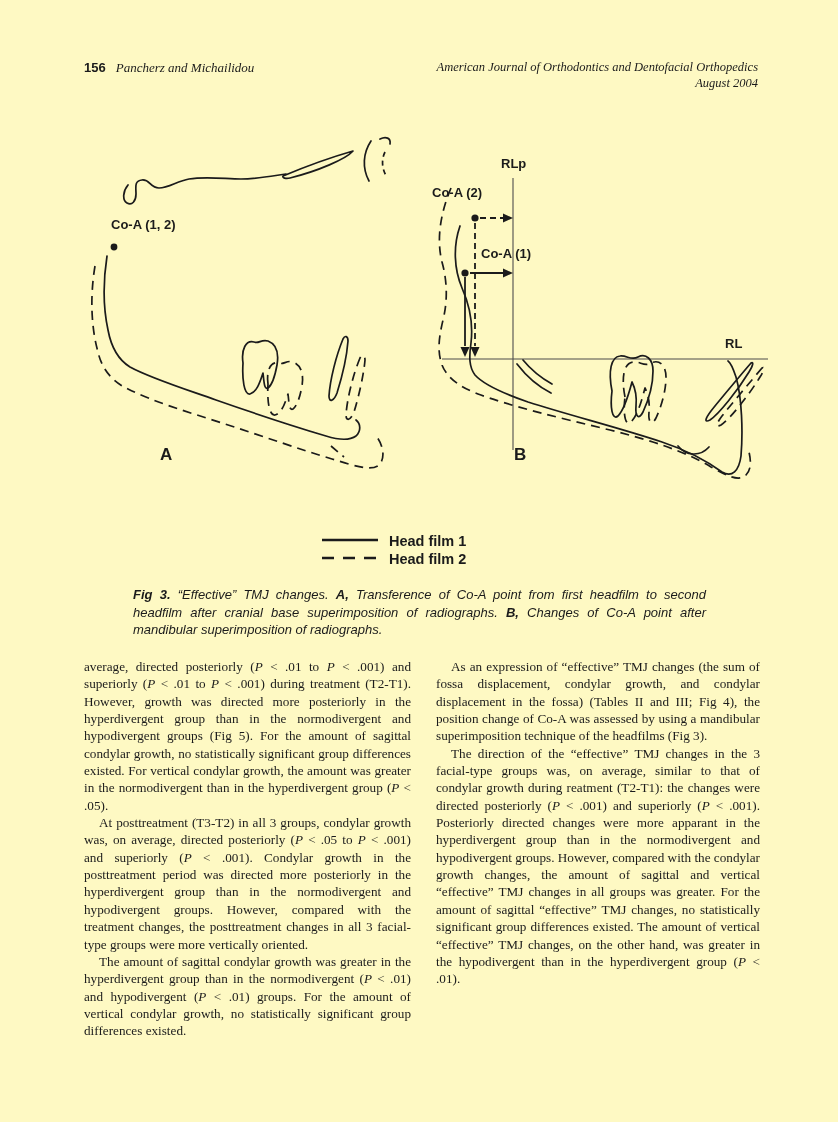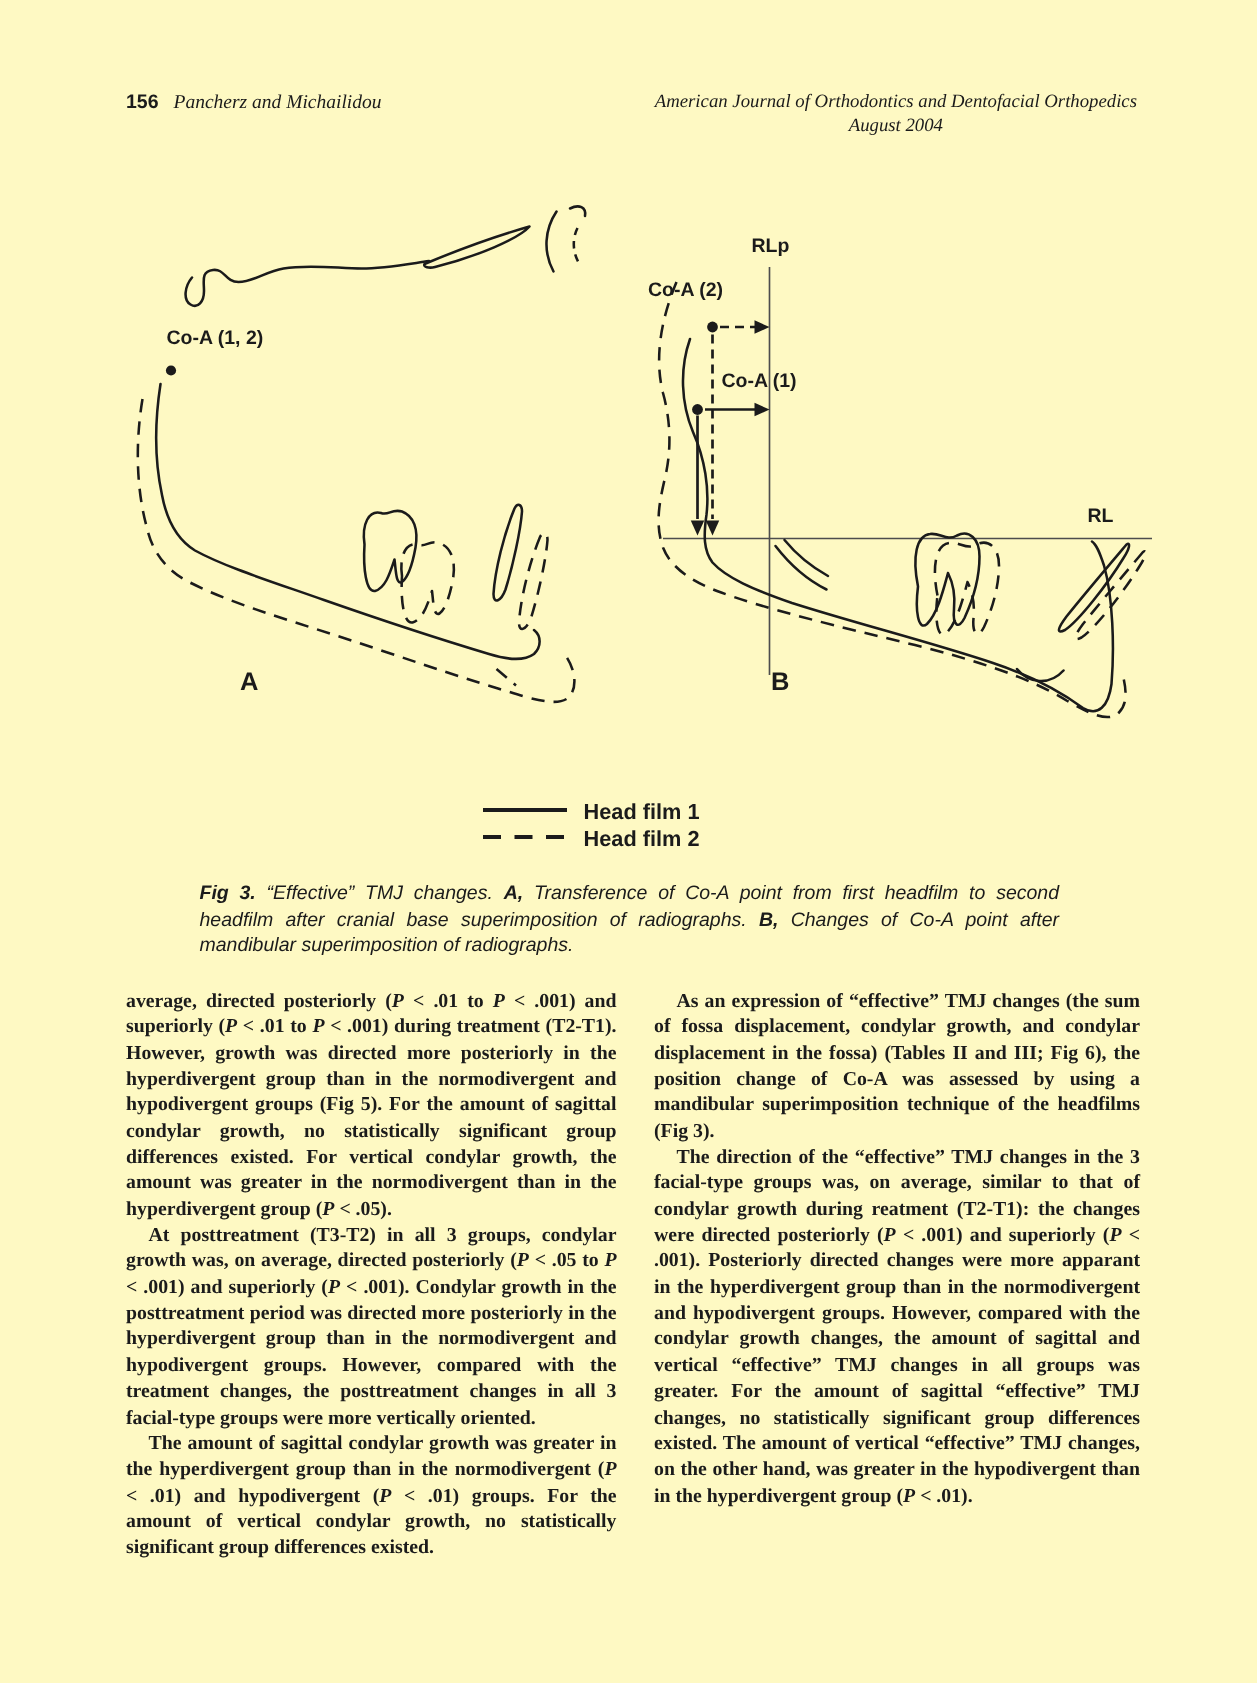--- a/index.html
+++ b/index.html
@@ -13,21 +13,21 @@
   }
   
   .hdr-left{
     position:absolute;left:84px;top:60px;
     font-size:13px;line-height:15px;
   }
   .hdr-left .pgnum{font-family:"Liberation Sans",sans-serif;font-weight:bold;font-style:normal;margin-right:10px;}
   .hdr-left .authors{font-style:italic;}
   .hdr-right{
     position:absolute;right:80px;top:60px;
-    text-align:center;font-style:italic;
+    text-align:right;font-style:italic;
     font-size:12.5px;line-height:15.5px;
   }
   
   #fig-svg{position:absolute;left:80px;top:130px;}
   .tr{fill:none;stroke:#1b1b1b;stroke-width:1.7;stroke-linecap:round;stroke-linejoin:round;}
   .trd{fill:none;stroke:#1b1b1b;stroke-width:1.7;stroke-linecap:butt;stroke-linejoin:round;stroke-dasharray:9 6;}
   .ref{stroke:#4d4d4d;stroke-width:1.1;}
   .ann{stroke:#1b1b1b;stroke-width:1.8;}
   .annd{stroke:#1b1b1b;stroke-width:1.8;stroke-dasharray:6 4;}
   .lbl{font-family:"Liberation Sans",sans-serif;font-weight:bold;font-size:13px;fill:#1b1b1b;}
@@ -42,21 +42,21 @@
     font-style:italic;
   }
   
   .col{
     position:absolute;top:658px;
     font-size:13.2px;line-height:17.35px;
     text-align:justify;
   }
   #col-left{left:84px;width:327px;}
   #col-right{left:436px;width:324px;}
-  .col p{margin:0;padding:0;font-weight:bold;}
+  .col p{margin:0;padding:0;}
   .col p.ind{text-indent:15px;}
 </style>
 </head>
 <body>
 
 <div id="page">
 
   <div class="hdr-left">
     <span class="pgnum">156</span><span class="authors">Pancherz and Michailidou</span>
   </div>
@@ -162,17 +162,17 @@
   </svg>
 
   <div id="caption"><b>Fig 3.</b> “Effective” TMJ changes. <b>A,</b> Transference of Co-A point from first headfilm to second headfilm after cranial base superimposition of radiographs. <b>B,</b> Changes of Co-A point after mandibular superimposition of radiographs.</div>
 
   <div id="col-left" class="col">
     <p>average, directed posteriorly (<i>P</i> &lt; .01 to <i>P</i> &lt; .001) and superiorly (<i>P</i> &lt; .01 to <i>P</i> &lt; .001) during treatment (T2-T1). However, growth was directed more posteriorly in the hyperdivergent group than in the normodivergent and hypodivergent groups (Fig 5). For the amount of sagittal condylar growth, no statistically significant group differences existed. For vertical condylar growth, the amount was greater in the normodivergent than in the hyperdivergent group (<i>P</i> &lt; .05).</p>
     <p class="ind">At posttreatment (T3-T2) in all 3 groups, condylar growth was, on average, directed posteriorly (<i>P</i> &lt; .05 to <i>P</i> &lt; .001) and superiorly (<i>P</i> &lt; .001). Condylar growth in the posttreatment period was directed more posteriorly in the hyperdivergent group than in the normodivergent and hypodivergent groups. However, compared with the treatment changes, the posttreatment changes in all 3 facial-type groups were more vertically oriented.</p>
     <p class="ind">The amount of sagittal condylar growth was greater in the hyperdivergent group than in the normodivergent (<i>P</i> &lt; .01) and hypodivergent (<i>P</i> &lt; .01) groups. For the amount of vertical condylar growth, no statistically significant group differences existed.</p>
   </div>
   <div id="col-right" class="col">
-    <p class="ind">As an expression of “effective” TMJ changes (the sum of fossa displacement, condylar growth, and condylar displacement in the fossa) (Tables II and III; Fig 6), the position change of Co-A was assessed by using a mandibular superimposition technique of the headfilms (Fig 3).</p>
+    <p class="ind">As an expression of “effective” TMJ changes (the sum of fossa displacement, condylar growth, and condylar displacement in the fossa) (Tables II and III; Fig 4), the position change of Co-A was assessed by using a mandibular superimposition technique of the headfilms (Fig 3).</p>
     <p class="ind">The direction of the “effective” TMJ changes in the 3 facial-type groups was, on average, similar to that of condylar growth during reatment (T2-T1): the changes were directed posteriorly (<i>P</i> &lt; .001) and superiorly (<i>P</i> &lt; .001). Posteriorly directed changes were more apparant in the hyperdivergent group than in the normodivergent and hypodivergent groups. However, compared with the condylar growth changes, the amount of sagittal and vertical “effective” TMJ changes in all groups was greater. For the amount of sagittal “effective” TMJ changes, no statistically significant group differences existed. The amount of vertical “effective” TMJ changes, on the other hand, was greater in the hypodivergent than in the hyperdivergent group (<i>P</i> &lt; .01).</p>
   </div>
 
 </div>
 
 </body></html>

